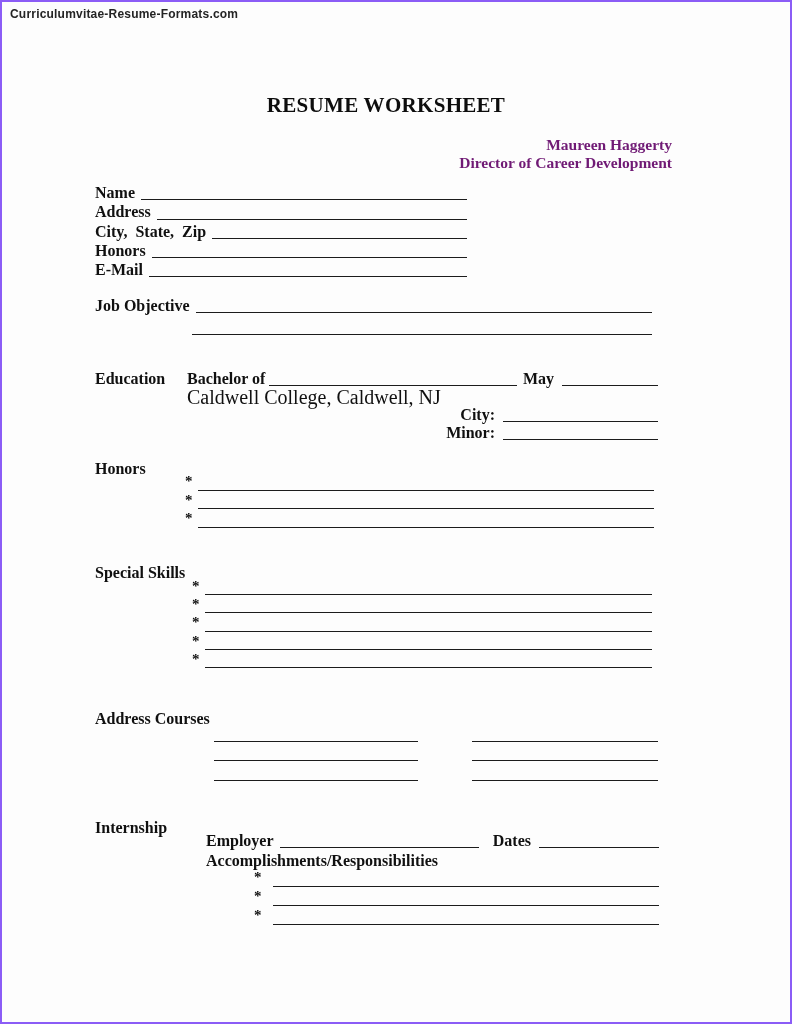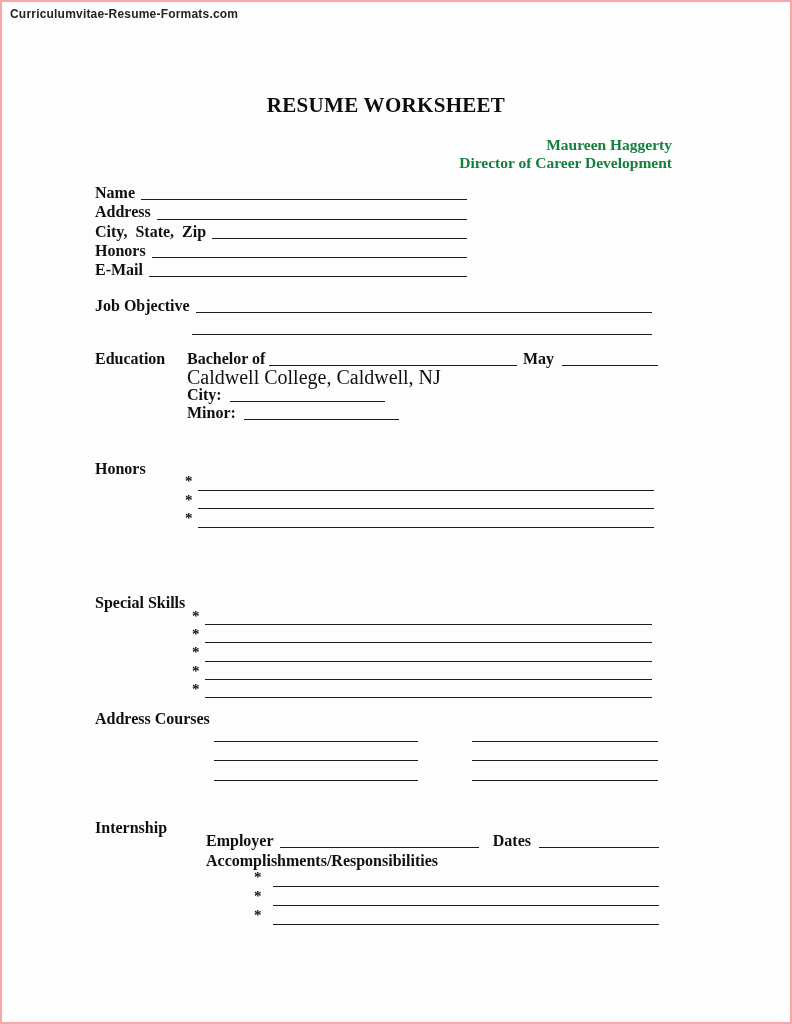--- a/index.html
+++ b/index.html
@@ -5,21 +5,21 @@
   html, body {
     margin: 0;
     padding: 0;
     background: #ffffff;
   }
   .page {
     position: relative;
     width: 792px;
     height: 1024px;
     background: #fdfdfd;
-    border: 2px solid #fca5a5;
+    border: 2px solid #8b5cf6;
     box-sizing: border-box;
     font-family: "Liberation Serif", serif;
     color: #101010;
     overflow: hidden;
   }
   .watermark {
     position: absolute;
     left: 8px;
     top: 5px;
     font-family: "Liberation Sans", sans-serif;
@@ -42,21 +42,21 @@
     color: #0d0d0d;
   }
   .byline {
     position: absolute;
     right: 118px;
     top: 134px;
     text-align: right;
     font-size: 15.5px;
     line-height: 18px;
     font-weight: 600;
-    color: #15803d;
+    color: #701a75;
   }
   section { position: absolute; }
   .sec-label {
     position: absolute;
     left: 0;
     top: 0;
     font-size: 16px;
     font-weight: 700;
     white-space: pre;
   }
@@ -67,57 +67,58 @@
     line-height: inherit;
   }
   .plain {
     font-size: 20px;
     font-weight: 400;
     white-space: pre;
   }
   .frow {
     display: flex;
     align-items: stretch;
+    justify-content: flex-end;
   }
   .fill {
     flex: 1 1 auto;
     border-bottom: 1.7px solid #1c1c1c;
     margin-bottom: 2px;
     min-width: 0;
     font-size: 15px;
   }
   
   .personal { left: 93px; top: 181px; width: 372px; }
   .personal .frow { height: 19.3px; line-height: 19.3px; }
   .personal .fill { margin-left: 6px; }
   
   .objective { left: 93px; top: 295px; width: 557px; }
   .objective .frow { height: 18px; line-height: 18px; }
   .objective .fill { margin-left: 6px; }
   .objective .fill-2 { height: 18.5px; margin-left: 97px; border-bottom: 1.7px solid #1c1c1c; }
   
-  .education { left: 93px; top: 348px; width: 563px; }
+  .education { left: 93px; top: 368px; width: 563px; }
   .education .body { margin-left: 92px; }
   .education .row { height: 18px; line-height: 18px; }
   .education .fill { margin-left: 4px; }
   .education .grad-lbl { padding-left: 6px; }
   .education .grad-fill { flex: 0 0 96px; margin-left: 8px; }
   .education .mm-fill { flex: 0 0 155px; margin-left: 8px; }
   
   .bullets .brow { display: flex; align-items: stretch; }
   .bullet {
     flex: 0 0 13px;
     font-size: 15px;
     font-weight: 700;
     line-height: 14px;
   }
   .honors { left: 93px; top: 458px; width: 559px; }
   .honors .bullets { margin-left: 90px; padding-top: 14px; }
   .honors .brow { height: 18.5px; }
-  .skills { left: 93px; top: 592px; width: 557px; }
+  .skills { left: 93px; top: 562px; width: 557px; }
   .skills .bullets { margin-left: 97px; padding-top: 15px; }
   .skills .brow { height: 18.2px; }
   
   .courses { left: 93px; top: 708px; width: 563px; }
   .courses .cols { display: flex; margin-top: 12px; }
   .courses .col-left { margin-left: 119px; width: 204px; }
   .courses .col-right { margin-left: 54px; width: 186px; }
   .courses .cline { height: 18.5px; border-bottom: 1.7px solid #1c1c1c; }
   
   .internship { left: 93px; top: 817px; width: 564px; }

